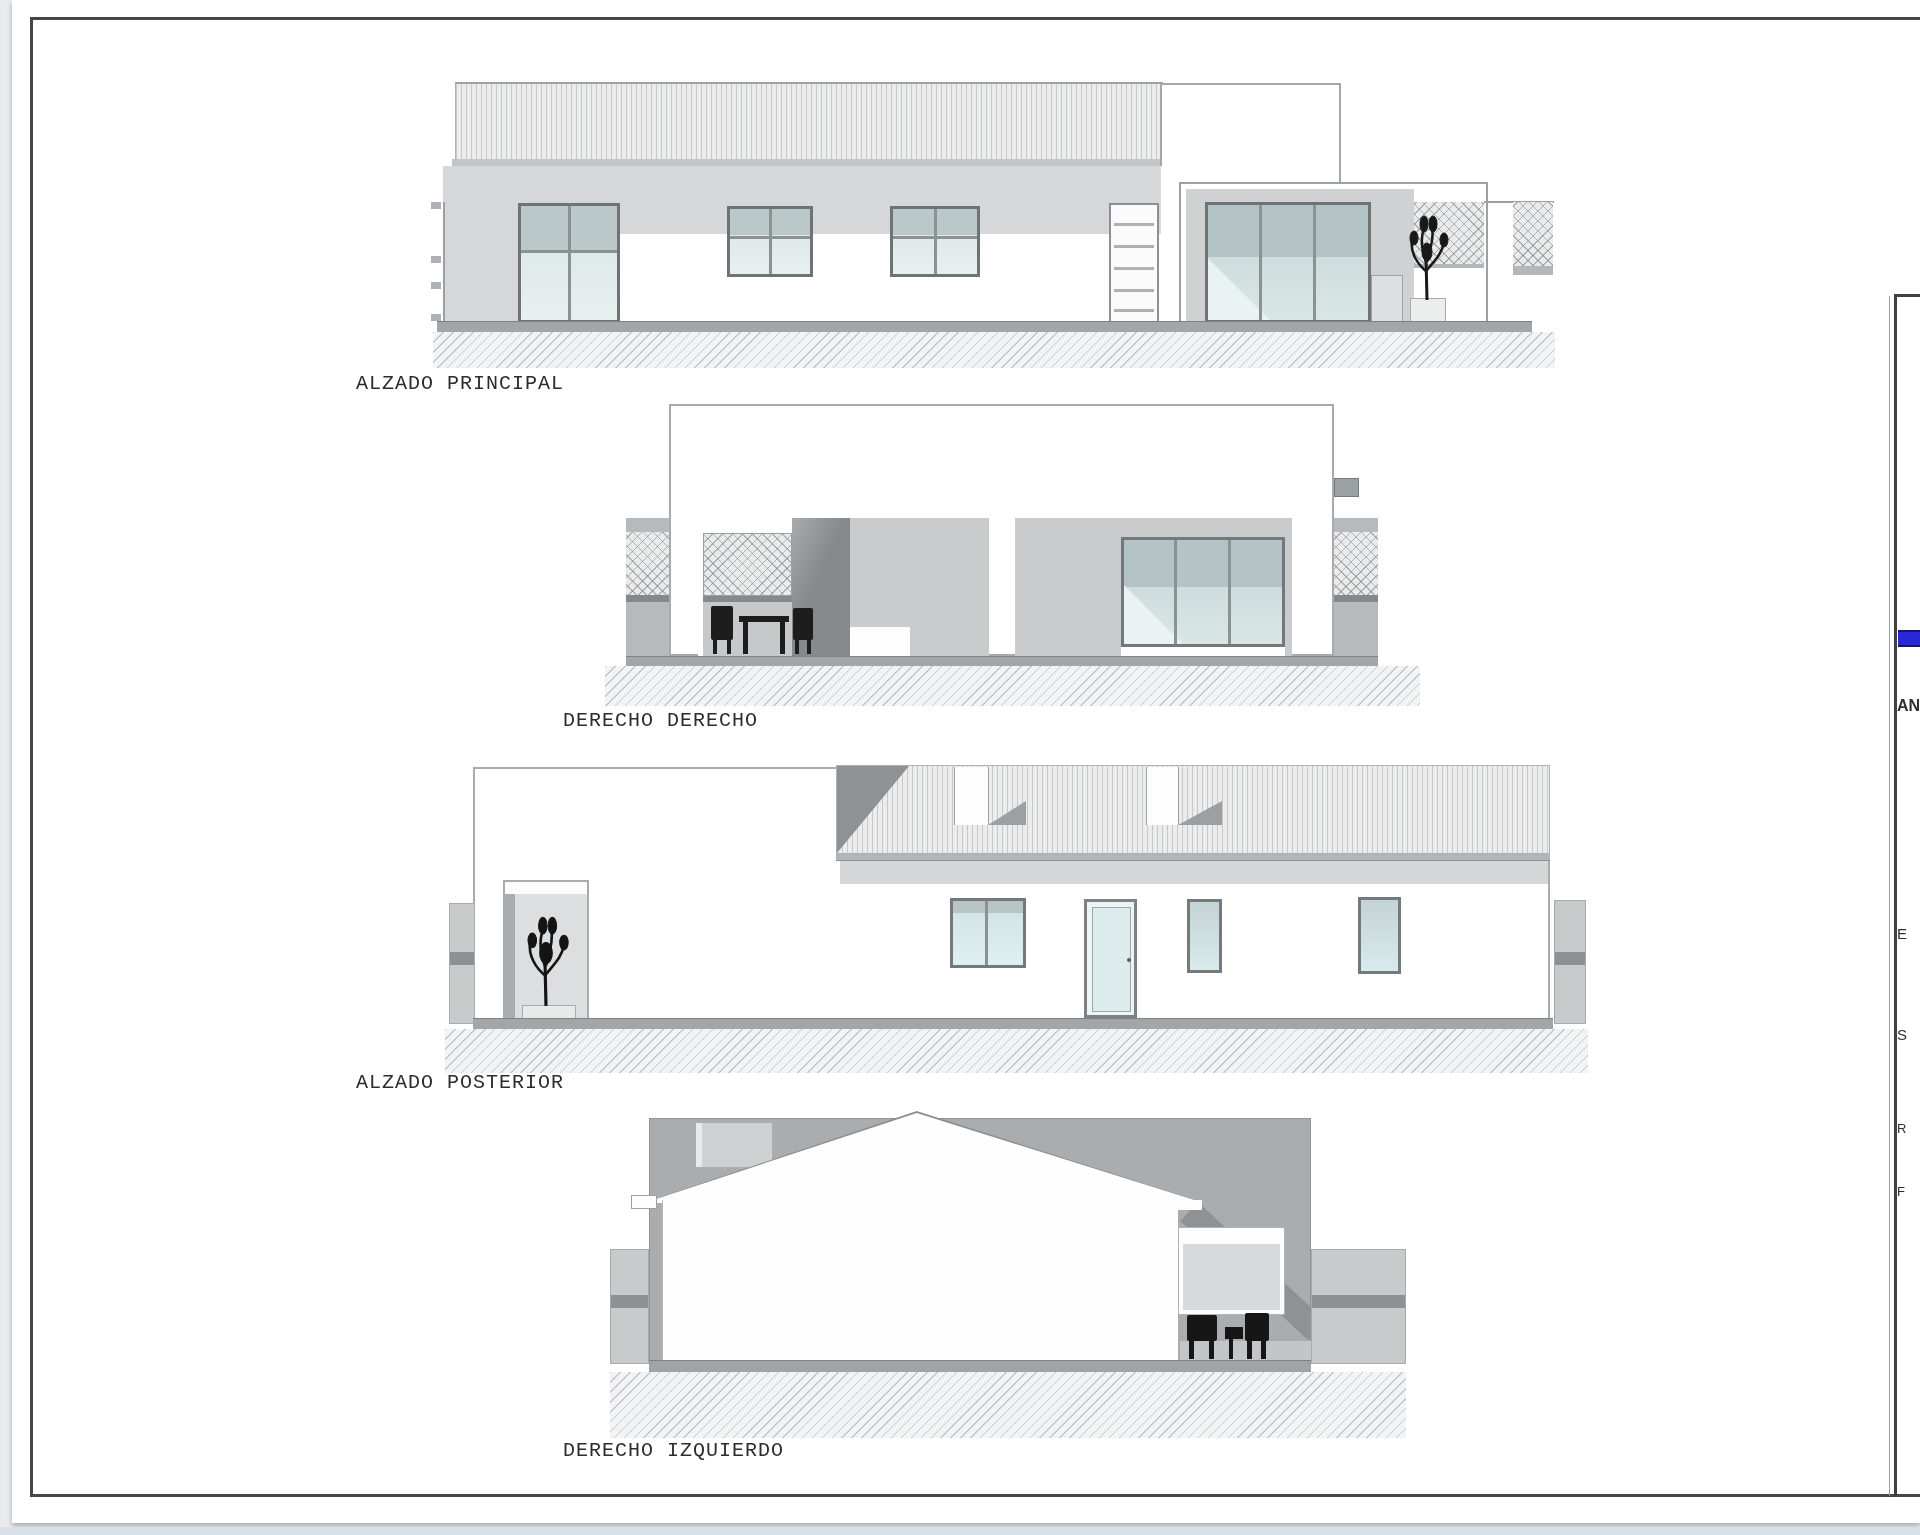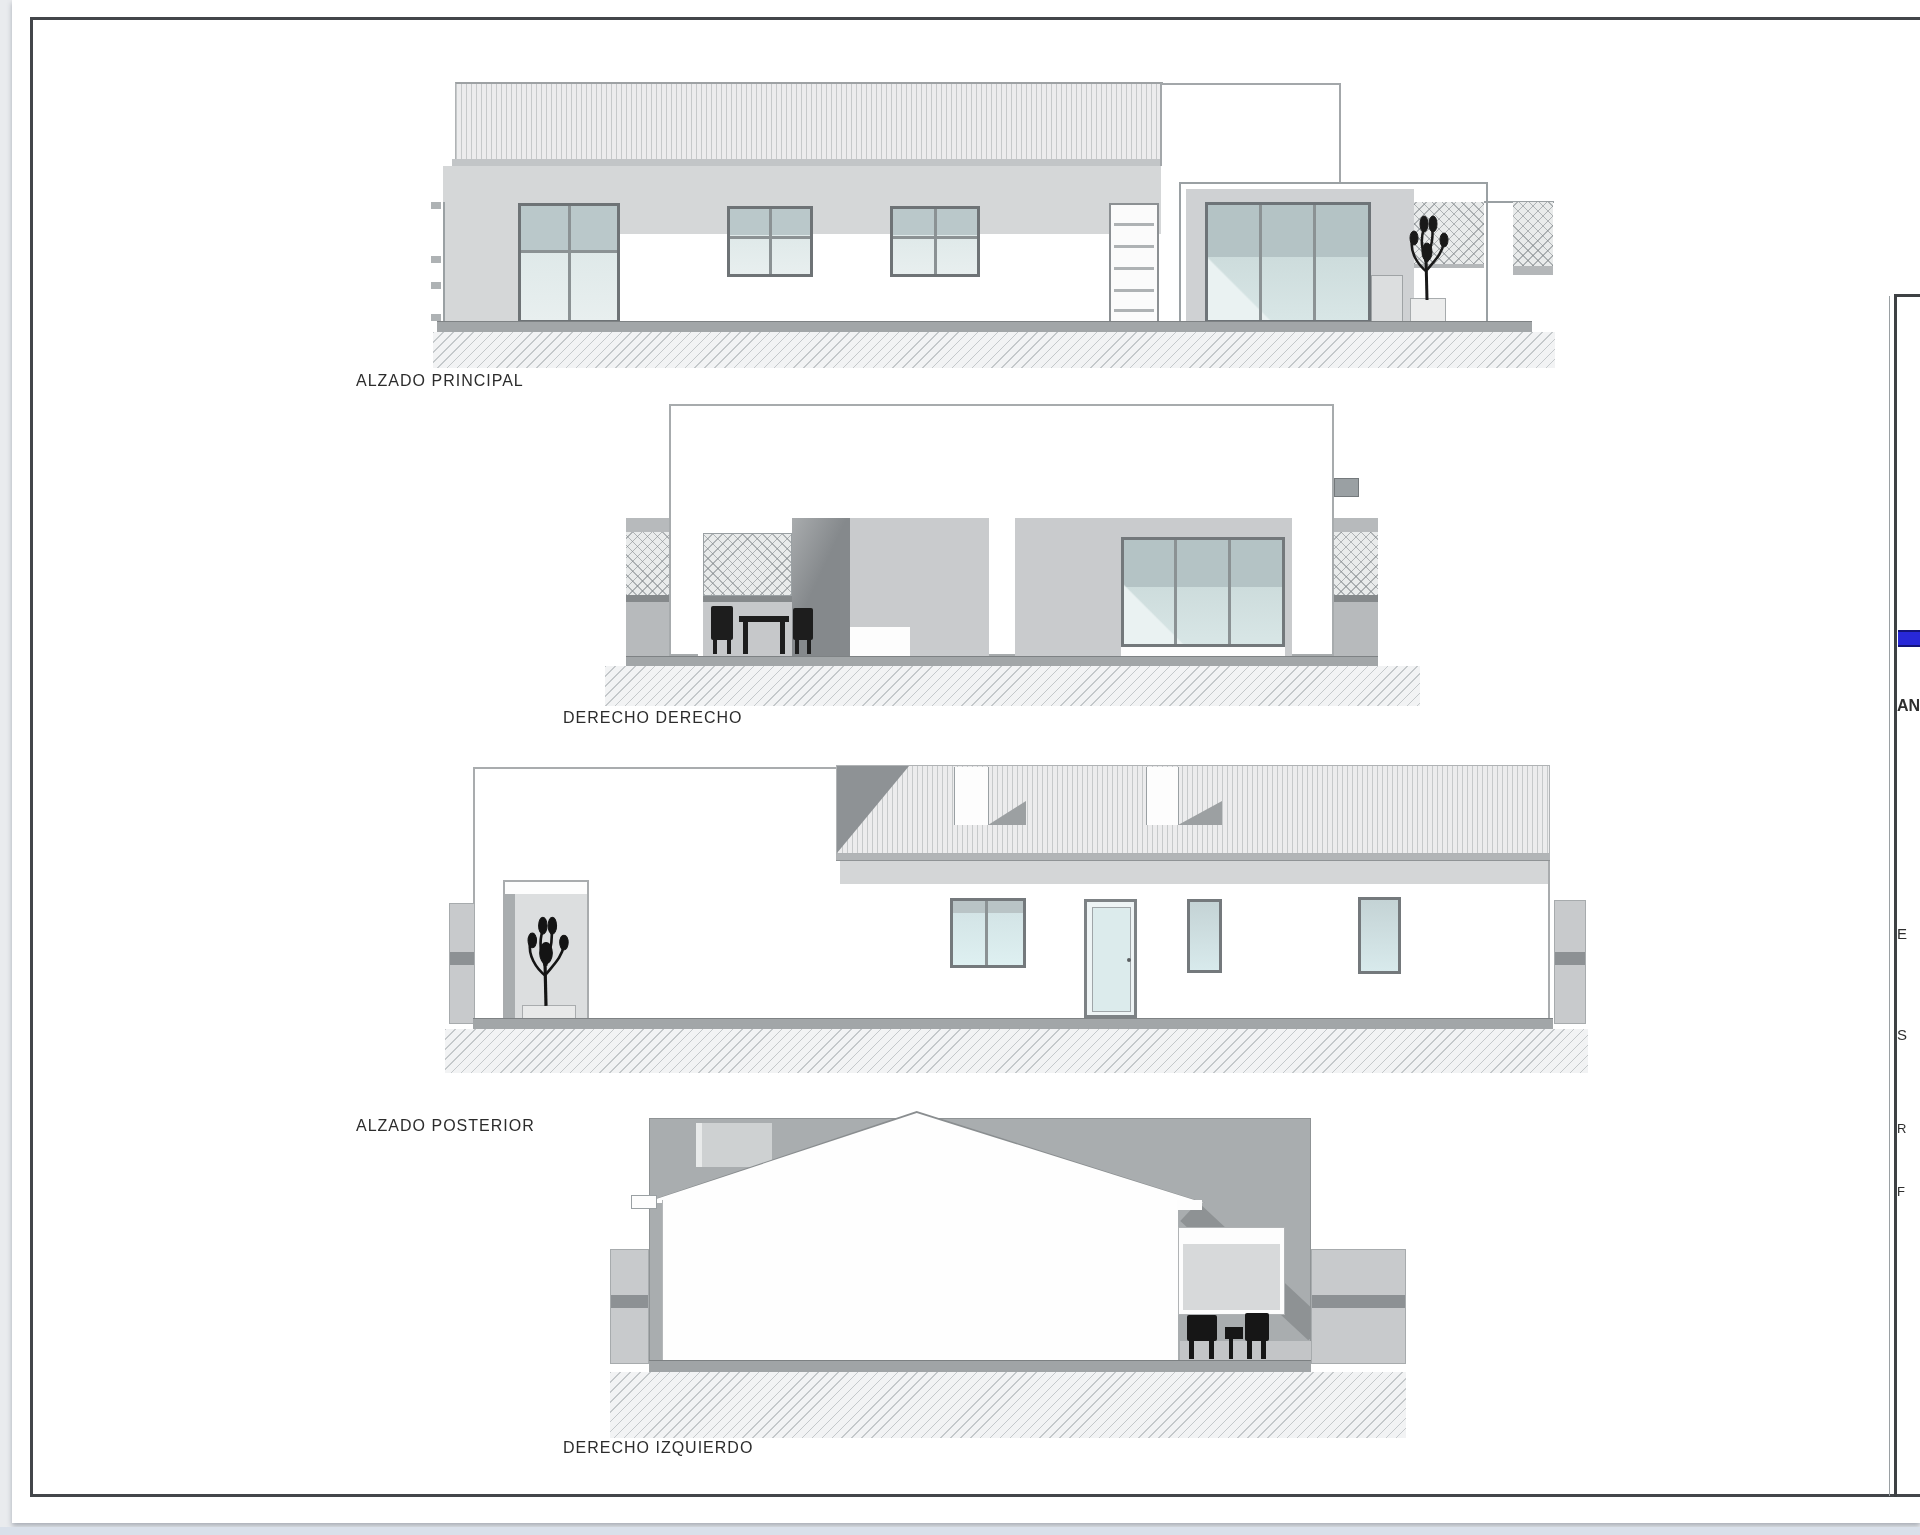--- a/index.html
+++ b/index.html
@@ -10,21 +10,21 @@
   .frame{left:30px;top:17px;width:1900px;height:1480px;border:3px solid #43464a;box-sizing:border-box;}
   .stripes{background:repeating-linear-gradient(90deg,#c6c9ca 0px,#c6c9ca 1px,#ececed 1px,#ececed 5px);}
   .hatch{background-color:#f2f3f4;background-image:repeating-linear-gradient(135deg,rgba(140,148,152,.45) 0px,rgba(140,148,152,.45) 1px,transparent 1px,transparent 7px);}
   .lattice{background-color:#e9ebeb;background-image:repeating-linear-gradient(45deg,rgba(125,131,135,.55) 0 1px,transparent 1px 7px),repeating-linear-gradient(-45deg,rgba(125,131,135,.55) 0 1px,transparent 1px 7px);}
   .glass{background:linear-gradient(180deg,#bac8ca 0,#bac8ca 40%,#dfe9e9 40%,#e8efef 100%);}
   .glass2{background:linear-gradient(45deg,#eaf2f2 0 22%,rgba(0,0,0,0) 23%),linear-gradient(180deg,#b4c3c5 0,#b4c3c5 45%,#cddcdc 45%,#d8e6e6 100%);}
   .win{border:3px solid #6e7376;box-sizing:border-box;}
   .mv{background:#8b9294;width:3px;}
   .mh{background:#8b9294;height:3px;}
   .bar{background:#aeb2b4;height:3px;}
-  .label{color:#2c2c2c;font-size:16px;letter-spacing:1px;white-space:nowrap;}
+  .label{color:#2c2c2c;font-size:20px;letter-spacing:1px;white-space:nowrap;font-family:Liberation Mono, monospace;}
   .tbfrag{left:1897px;color:#2f2f2f;white-space:nowrap;}
   .fence{background:#c8cacc;border:1px solid #a7abad;box-sizing:border-box;}
   .fenceband{position:absolute;left:0;width:100%;height:13px;background:#8d9194;}
 </style>
 </head>
 <body>
 
 <div id="page">
   <div class="a sheet"></div>
   <div class="a frame"></div>
@@ -185,21 +185,21 @@
     </svg>
     <div class="a fence" style="left:9px;top:148px;width:26px;height:121px;">
       <div class="fenceband" style="top:48px;"></div>
     </div>
     <div class="a fence" style="left:1114px;top:145px;width:32px;height:124px;">
       <div class="fenceband" style="top:51px;"></div>
     </div>
     <div class="a" style="left:33px;top:263px;width:1080px;height:11px;background:#a2a6a8;border-top:1px solid #7e8284;"></div>
     <div class="a hatch" style="left:5px;top:274px;width:1143px;height:44px;"></div>
   </div>
-  <div class="a label" style="left:356px;top:1117px;">ALZADO POSTERIOR</div>
+  <div class="a label" style="left:356px;top:1071px;">ALZADO POSTERIOR</div>
 
   <div class="a" style="left:600px;top:1105px;width:810px;height:340px;">
     <div class="a" style="left:49px;top:13px;width:662px;height:246px;background:#a9adaf;border:1px solid #8f9395;box-sizing:border-box;overflow:hidden;">
       <div class="a" style="left:46px;top:4px;width:70px;height:44px;background:#ced1d2;border-left:6px solid #e8eaea;"></div>
       <div class="a" style="left:548px;top:83px;width:175px;height:26px;background:#8e9294;transform:rotate(43deg);transform-origin:0 0;"></div>
     </div>
     <div class="a fence" style="left:10px;top:144px;width:39px;height:115px;">
       <div class="fenceband" style="top:45px;"></div>
     </div>
     <div class="a fence" style="left:711px;top:144px;width:95px;height:115px;">

